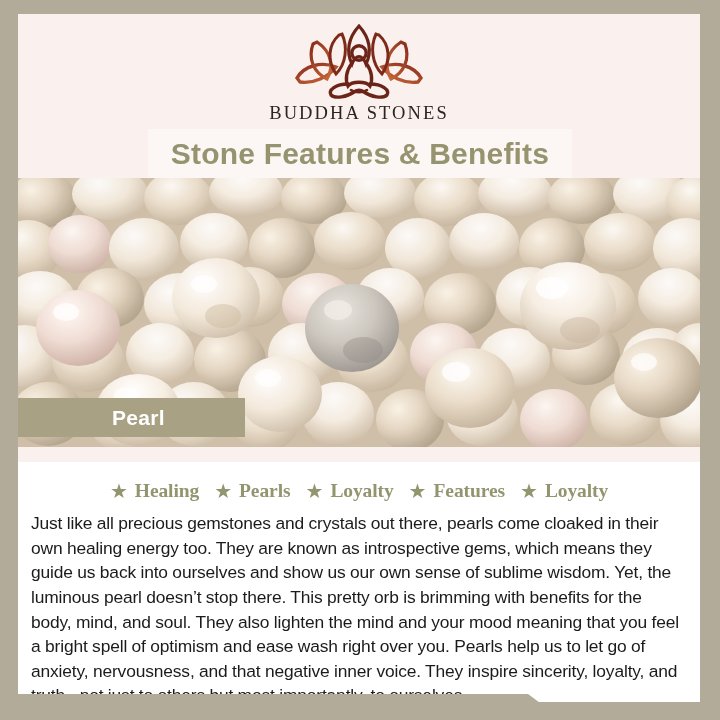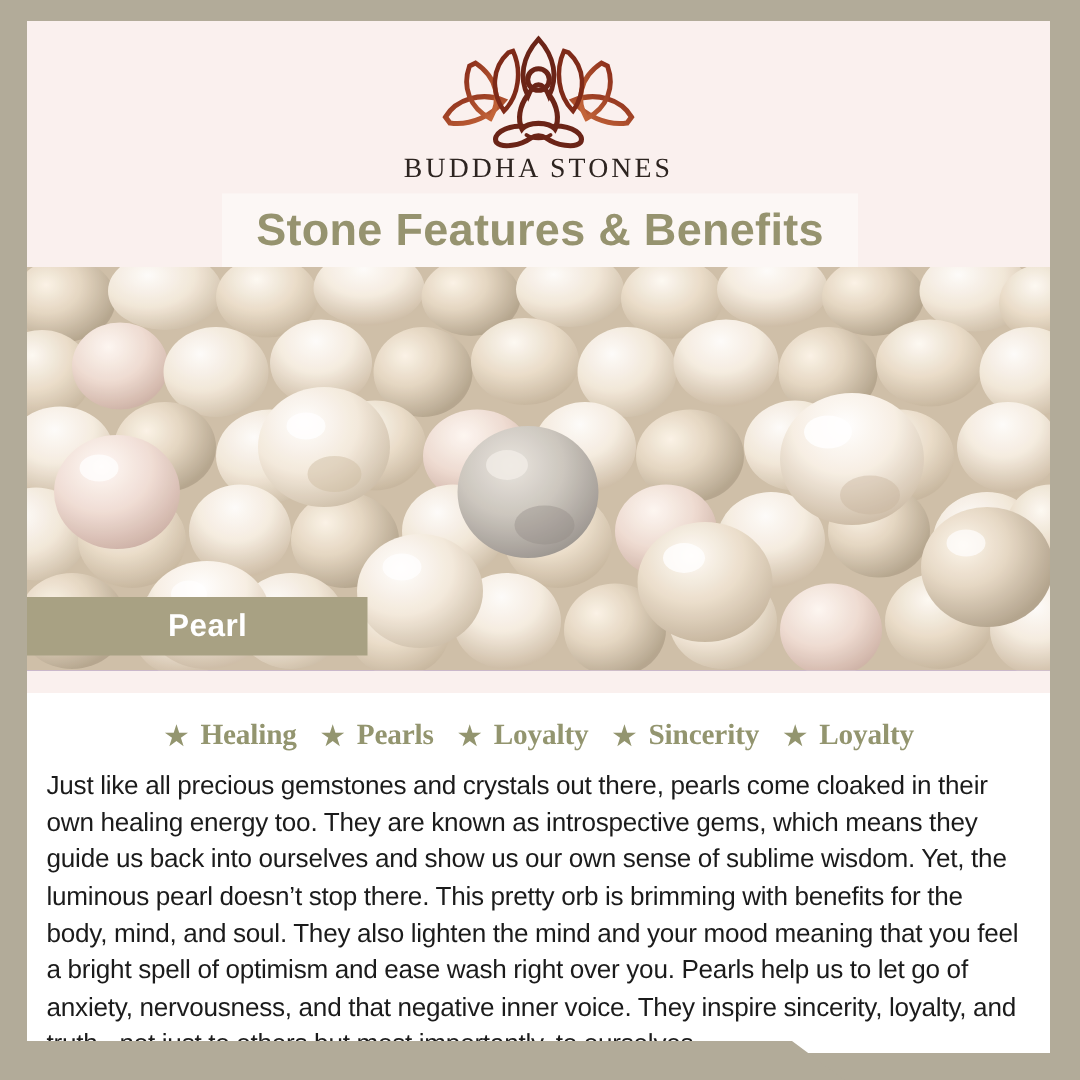--- a/index.html
+++ b/index.html
@@ -394,21 +394,21 @@
         <div class="benefit">
           <span class="benefit-star">★</span>
           <span class="benefit-label">Pearls</span>
         </div>
         <div class="benefit">
           <span class="benefit-star">★</span>
           <span class="benefit-label">Loyalty</span>
         </div>
         <div class="benefit">
           <span class="benefit-star">★</span>
-          <span class="benefit-label">Sincerity</span>
+          <span class="benefit-label">Features</span>
         </div>
         <div class="benefit">
           <span class="benefit-star">★</span>
           <span class="benefit-label">Loyalty</span>
         </div>
       </div>
 
       <p class="paragraph">Just like all precious gemstones and crystals out there, pearls come cloaked in their own healing energy too. They are known as introspective gems, which means they guide us back into ourselves and show us our own sense of sublime wisdom. Yet, the luminous pearl doesn’t stop there. This pretty orb is brimming with benefits for the body, mind, and soul. They also lighten the mind and your mood meaning that you feel a bright spell of optimism and ease wash right over you. Pearls help us to let go of anxiety, nervousness, and that negative inner voice. They inspire sincerity, loyalty, and truth - not just to others but most importantly, to ourselves.</p>
     </div>
 

